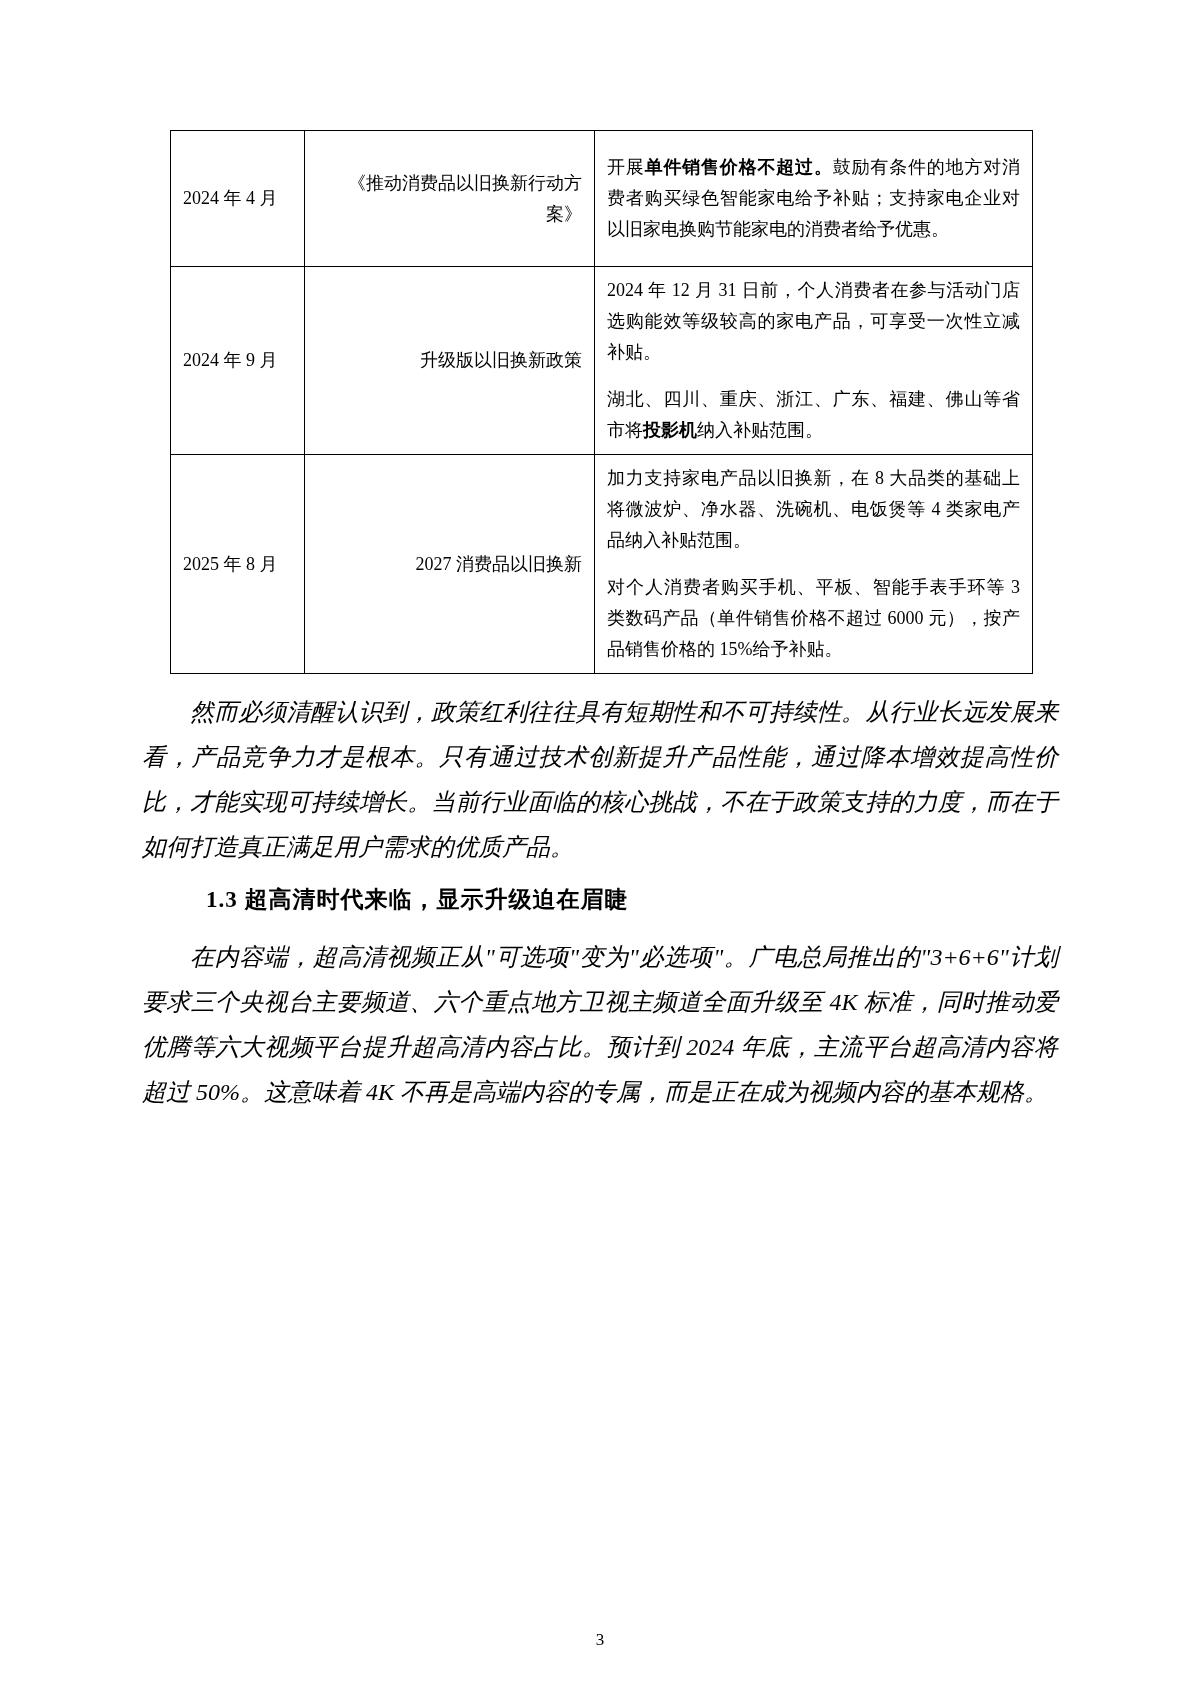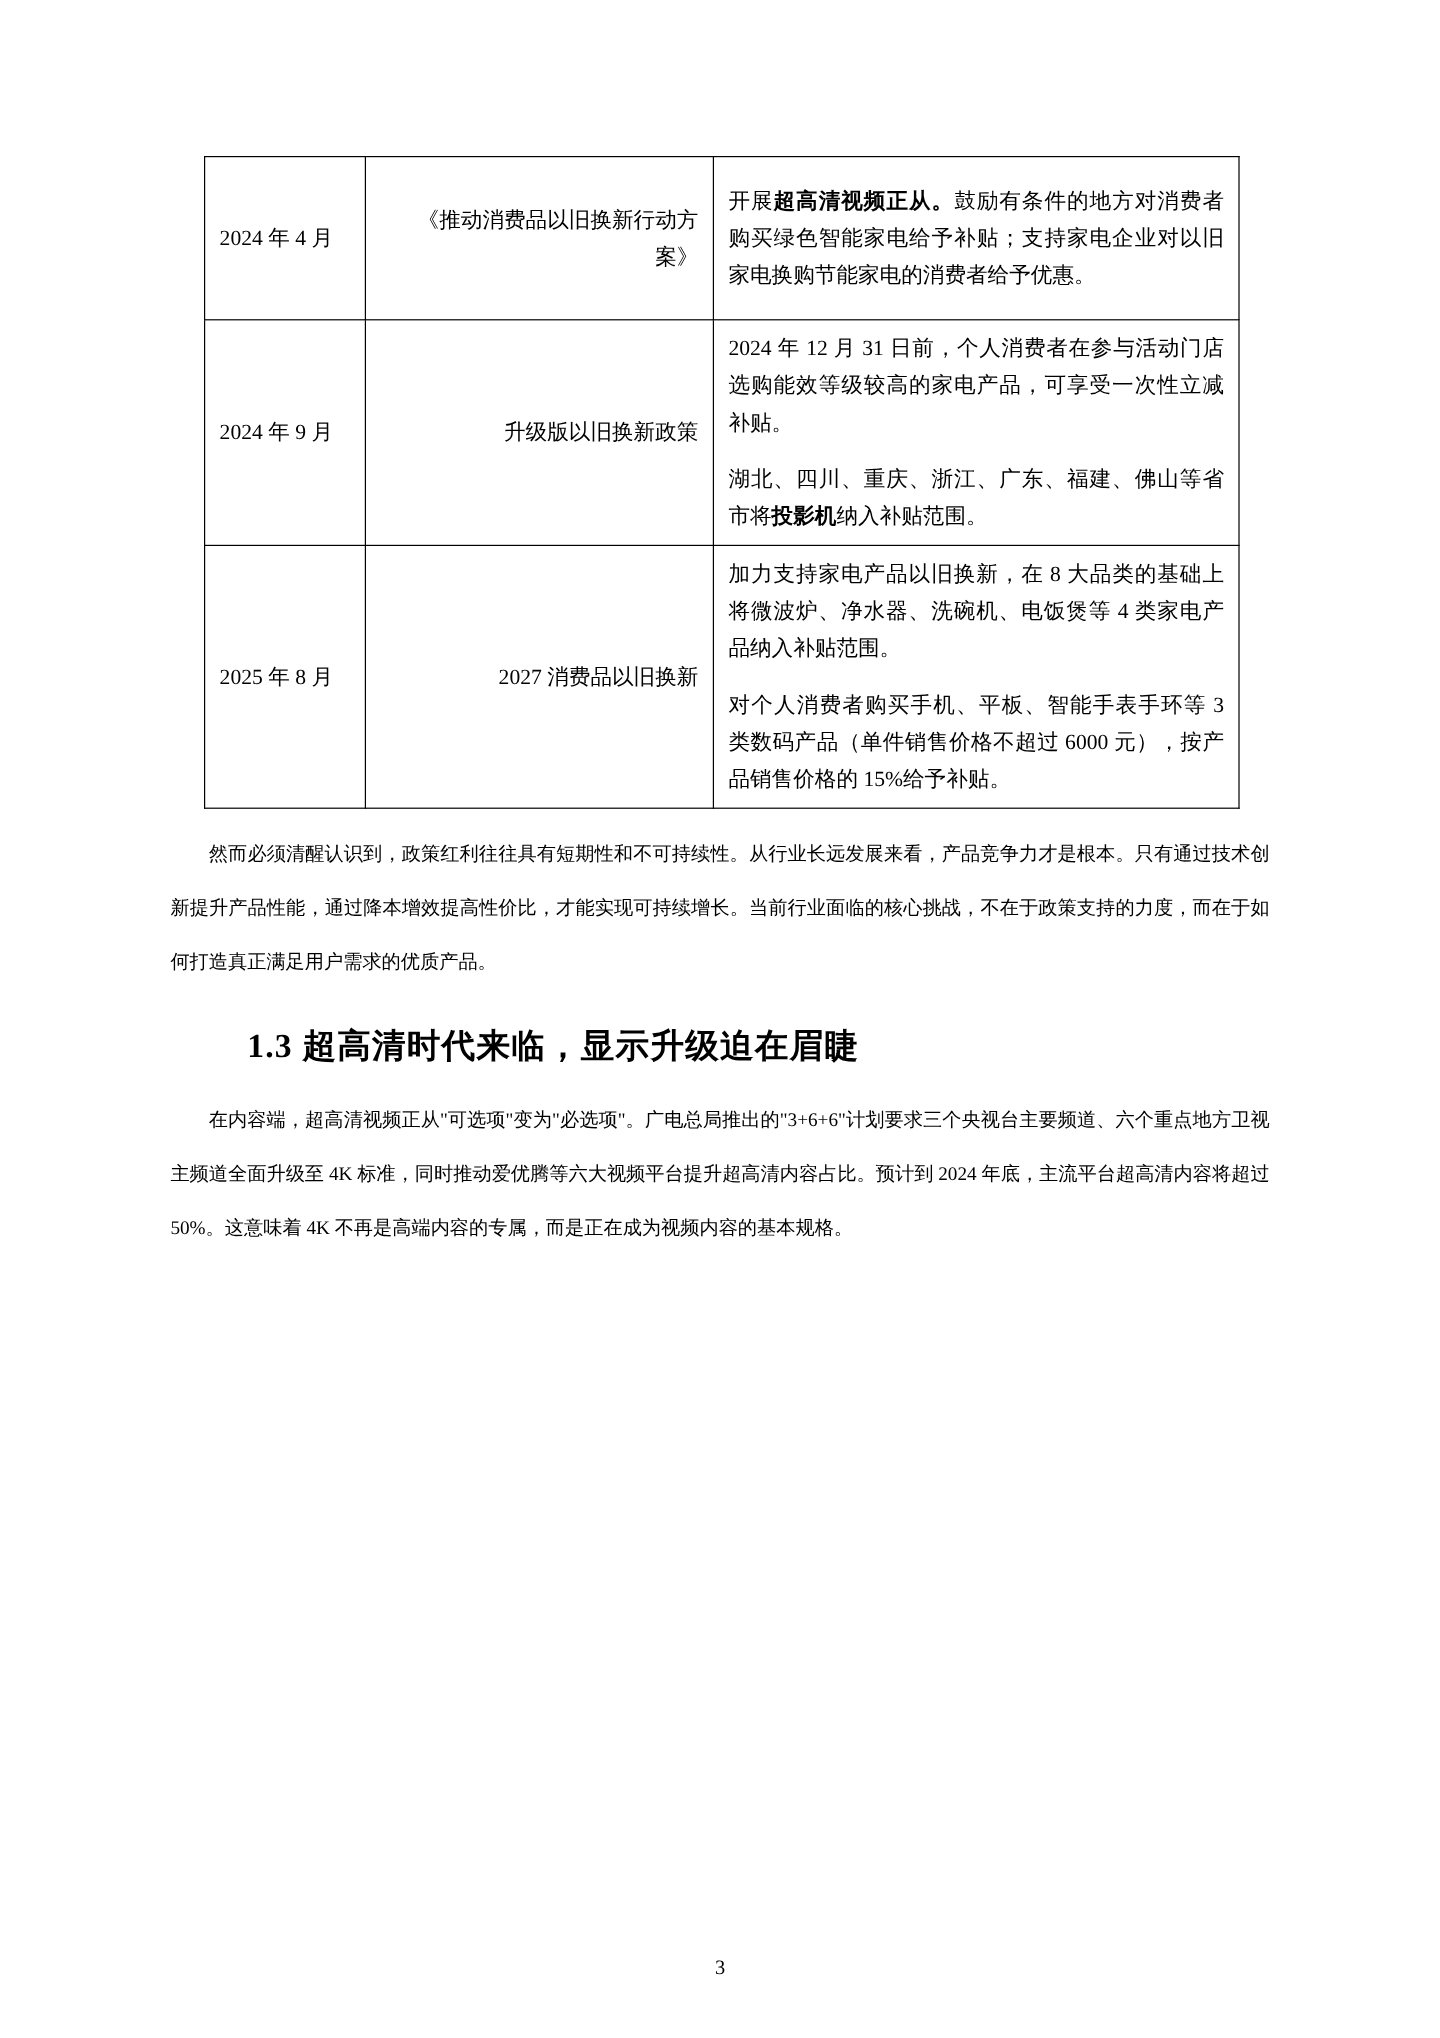--- a/index.html
+++ b/index.html
@@ -31,32 +31,33 @@
   }
   td.cell-date { width:134px; text-align:left; }
   td.cell-policy { width:290px; text-align:right; }
   td.cell-detail { width:438px; text-align:justify; }
   td.cell-detail p { margin:0 0 16px 0; }
   td.cell-detail p:last-child { margin-bottom:0; }
   tr.row-1 { height:136px; }
   tr.row-2 { height:174px; }
   tr.row-3 { height:206px; }
   .body-para {
-    font-size:16px;
+    font-size:24px;
     line-height:45px;
     text-align:justify;
     text-indent:2em;
     margin:20px 0 0 0;
     word-break:break-all;
+    font-style:italic;
   }
   .first-para { margin-top:16px; }
   .section-heading {
-    font-size:28px;
+    font-size:23px;
     font-weight:bold;
-    margin:28px 0 6px 64px;
+    margin:14px 0 6px 64px;
     letter-spacing:1px;
   }
   .page-number {
     position:absolute;
     left:0; right:0;
     bottom:48px;
     text-align:center;
     font-size:17px;
   }
 </style>
@@ -64,21 +65,21 @@
 <body>
 
 <div class="page">
 
   <table class="policy-table">
     <tbody>
       <tr class="row-1">
         <td class="cell-date">2024 年 4 月</td>
         <td class="cell-policy">《推动消费品以旧换新行动方案》</td>
         <td class="cell-detail">
-            <p><span>开展</span><b>超高清视频正从。</b><span>鼓励有条件的地方对消费者购买绿色智能家电给予补贴；支持家电企业对以旧家电换购节能家电的消费者给予优惠。</span></p>
+            <p><span>开展</span><b>单件销售价格不超过。</b><span>鼓励有条件的地方对消费者购买绿色智能家电给予补贴；支持家电企业对以旧家电换购节能家电的消费者给予优惠。</span></p>
           </td>
       </tr>
       <tr class="row-2">
         <td class="cell-date">2024 年 9 月</td>
         <td class="cell-policy">升级版以旧换新政策</td>
         <td class="cell-detail">
             <p><span>2024 年 12 月 31 日前，个人消费者在参与活动门店选购能效等级较高的家电产品，可享受一次性立减补贴。</span></p>
             <p><span>湖北、四川、重庆、浙江、广东、福建、佛山等省市将</span><b>投影机</b><span>纳入补贴范围。</span></p>
           </td>
       </tr>

